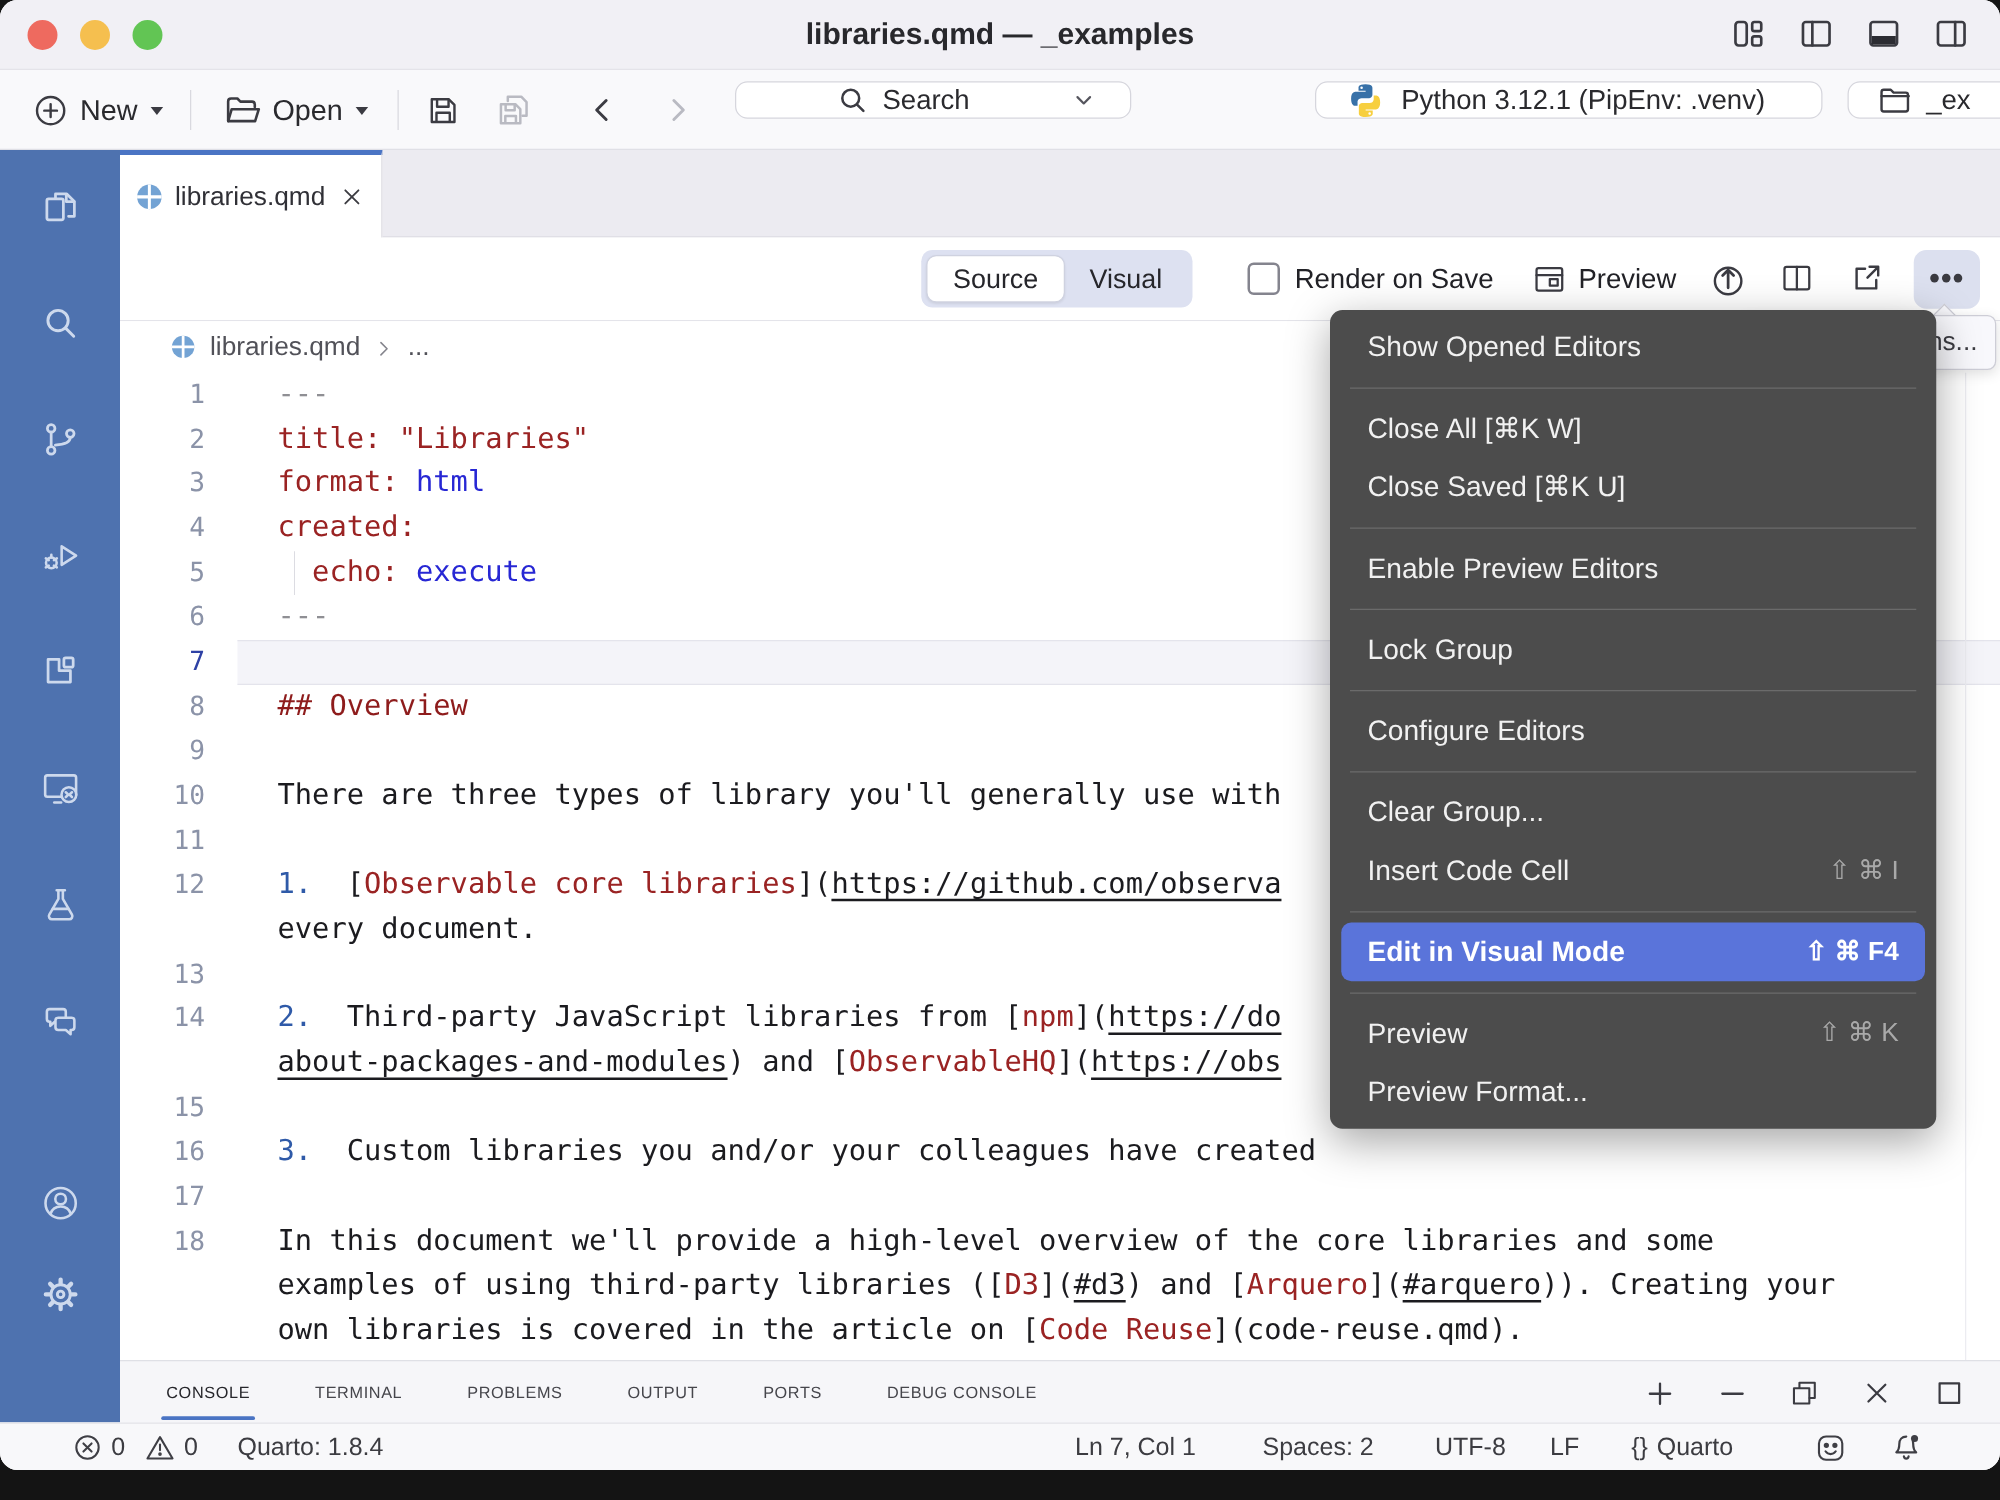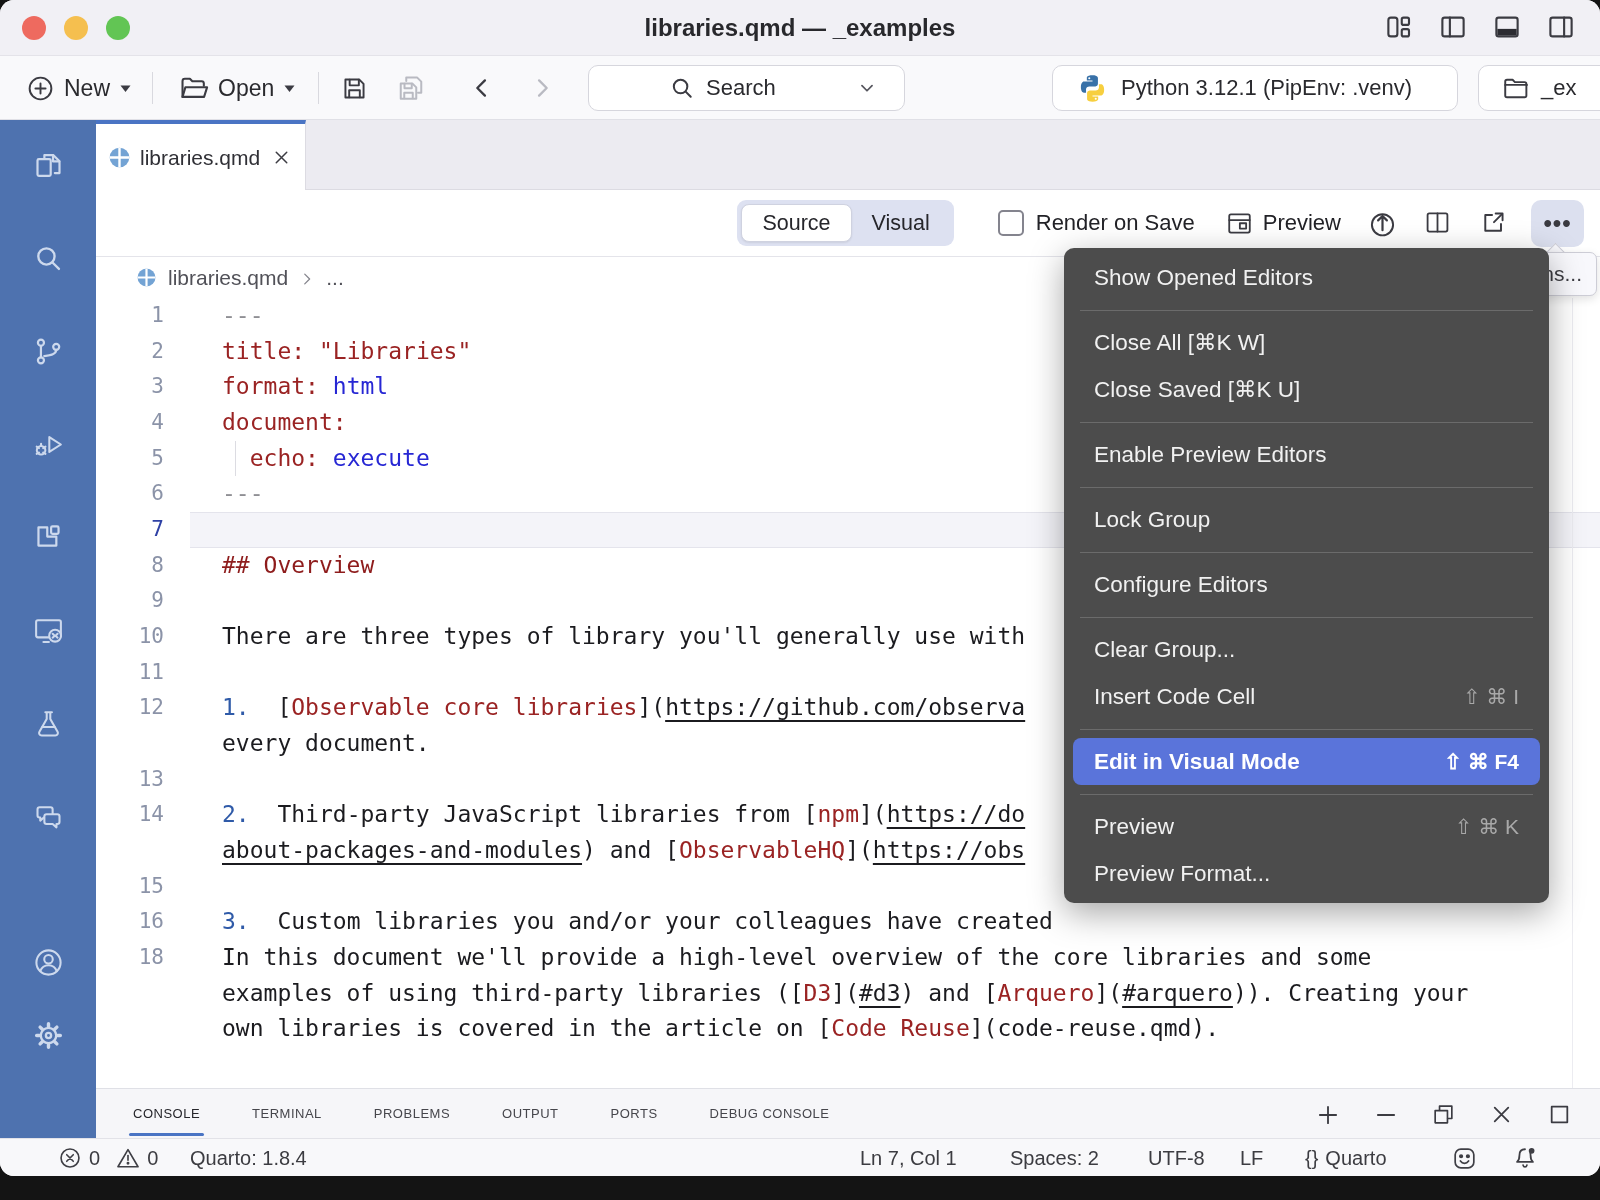--- a/index.html
+++ b/index.html
@@ -13,21 +13,21 @@
   .tl.yellow{left:64px;background:#f5bf4f}
   .tl.green{left:106px;background:#62c554}
   .win-title{position:absolute;left:0;right:0;top:0;height:56px;line-height:56px;text-align:center;font-size:24px;font-weight:700;color:#28282c}
   .tb-icons{position:absolute;right:22px;top:12px;display:flex;gap:22px}
   .tb-icons .icn{width:32px;height:32px}
 
   
   .toolbar{position:absolute;left:0;top:56px;width:1600px;height:64px;background:#f9f9fb;border-bottom:1px solid #e0e0e6}
   .toolbar .grp{position:absolute;top:0;height:64px;display:flex;align-items:center;gap:9px;font-size:23px;color:#2a2a2e}
   .tdiv{position:absolute;top:16px;width:1px;height:32px;background:#d9d9df}
-  .pillbox{position:absolute;top:9px;height:46px;background:#fff;border:1px solid #d6d6dd;border-radius:10px;display:flex;align-items:center;font-size:22px;color:#2a2a2e}
+  .pillbox{position:absolute;top:9px;height:30px;background:#fff;border:1px solid #d6d6dd;border-radius:10px;display:flex;align-items:center;font-size:22px;color:#2a2a2e}
 
   
   .activity{position:absolute;left:0;top:120px;width:96px;height:1018px;background:#4e72af}
   .act-btn{position:absolute;left:26px;width:44px;height:44px;display:flex;align-items:center;justify-content:center}
 
   
   .tabbar{position:absolute;left:96px;top:120px;width:1504px;height:70px;background:#ecebf1;border-bottom:1px solid #dcdbe2}
   .tab{position:absolute;left:0;top:0;width:210px;height:71px;background:#fff;border-top:4px solid #4a74c4;border-right:1px solid #dcdbe2;display:flex;align-items:center;padding:0 12px;gap:9px;font-size:21px;color:#303036}
 
   
@@ -393,35 +393,36 @@
           <path d="M9 5.5 15.5 12 9 18.5"></path>
         </svg>
       </span>
     <span>...</span>
   </div>
 
   <div class="editor" id="editor">
       <div class="row"><span class="gutter">1</span><span class="code"><span class="t-gray">---</span></span></div>
       <div class="row"><span class="gutter">2</span><span class="code"><span class="t-red">title:</span><span class="t-plain"> </span><span class="t-red">"Libraries"</span></span></div>
       <div class="row"><span class="gutter">3</span><span class="code"><span class="t-red">format:</span><span class="t-plain"> </span><span class="t-blue">html</span></span></div>
-      <div class="row"><span class="gutter">4</span><span class="code"><span class="t-red">document:</span></span></div>
+      <div class="row"><span class="gutter">4</span><span class="code"><span class="t-red">created:</span></span></div>
       <div class="row"><span class="gutter">5</span><span class="code"><span class="t-guide"></span><span class="t-red">echo:</span><span class="t-plain"> </span><span class="t-blue">execute</span></span></div>
       <div class="row"><span class="gutter">6</span><span class="code"><span class="t-gray">---</span></span></div>
       <div class="row active"><span class="hl"></span><span class="gutter">7</span><span class="code"></span></div>
       <div class="row"><span class="gutter">8</span><span class="code"><span class="t-redb">## Overview</span></span></div>
       <div class="row"><span class="gutter">9</span><span class="code"></span></div>
       <div class="row"><span class="gutter">10</span><span class="code"><span class="t-plain">There are three types of library you'll generally use with</span></span></div>
       <div class="row"><span class="gutter">11</span><span class="code"></span></div>
       <div class="row"><span class="gutter">12</span><span class="code"><span class="t-num">1.</span><span class="t-plain">  [</span><span class="t-red">Observable core libraries</span><span class="t-plain">](</span><span class="t-url">https://github.com/observa</span></span><span class="tail">n</span></div>
       <div class="row"><span class="gutter"></span><span class="code"><span class="t-plain">every document.</span></span></div>
       <div class="row"><span class="gutter">13</span><span class="code"></span></div>
       <div class="row"><span class="gutter">14</span><span class="code"><span class="t-num">2.</span><span class="t-plain">  Third-party JavaScript libraries from [</span><span class="t-red">npm</span><span class="t-plain">](</span><span class="t-url">https://do</span></span></div>
       <div class="row"><span class="gutter"></span><span class="code"><span class="t-url">about-packages-and-modules</span><span class="t-plain">) and [</span><span class="t-red">ObservableHQ</span><span class="t-plain">](</span><span class="t-url">https://obs</span></span></div>
       <div class="row"><span class="gutter">15</span><span class="code"></span></div>
       <div class="row"><span class="gutter">16</span><span class="code"><span class="t-num">3.</span><span class="t-plain">  Custom libraries you and/or your colleagues have created</span></span></div>
+      <div class="row"><span class="gutter">17</span><span class="code"></span></div>
       <div class="row"><span class="gutter">18</span><span class="code"><span class="t-plain">In this document we'll provide a high-level overview of the core libraries and some</span></span></div>
       <div class="row"><span class="gutter"></span><span class="code"><span class="t-plain">examples of using third-party libraries ([</span><span class="t-red">D3</span><span class="t-plain">](</span><span class="t-url">#d3</span><span class="t-plain">) and [</span><span class="t-red">Arquero</span><span class="t-plain">](</span><span class="t-url">#arquero</span><span class="t-plain">)). Creating your</span></span></div>
       <div class="row"><span class="gutter"></span><span class="code"><span class="t-plain">own libraries is covered in the article on [</span><span class="t-red">Code Reuse</span><span class="t-plain">](code-reuse.qmd).</span></span></div>
       <div class="vrule"></div>
     </div>
 
   <div class="tooltip-caret"></div>
   <div class="tooltip">ons...</div>
 
   <div class="menu" id="menu">

